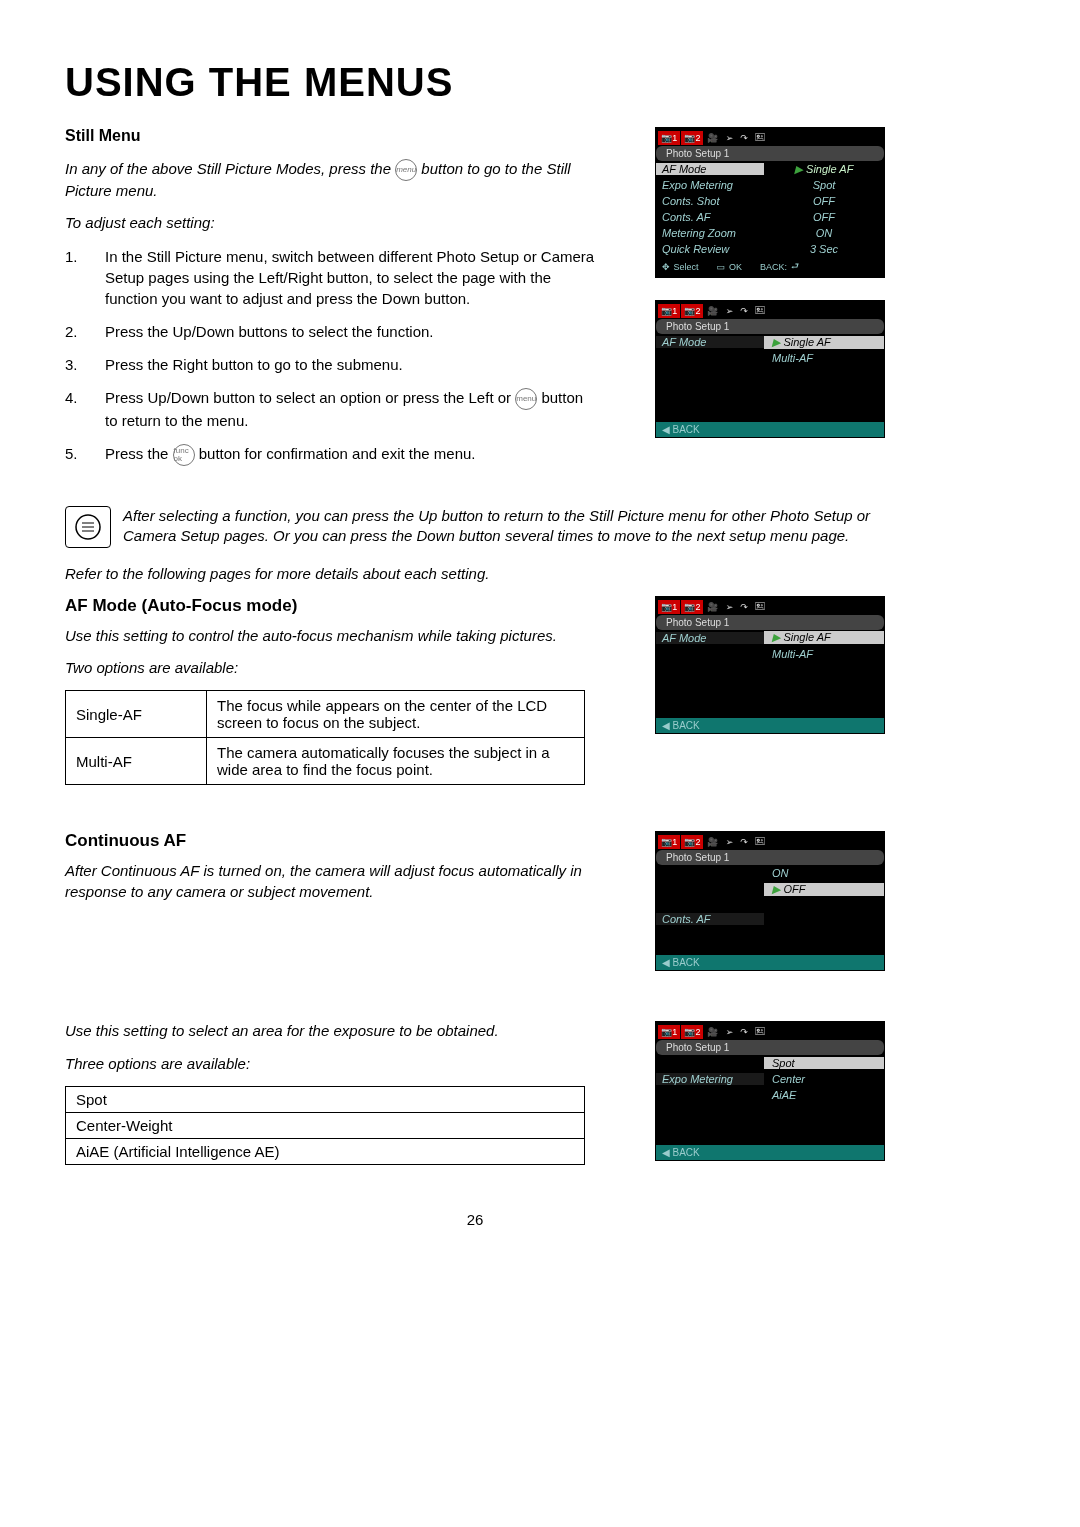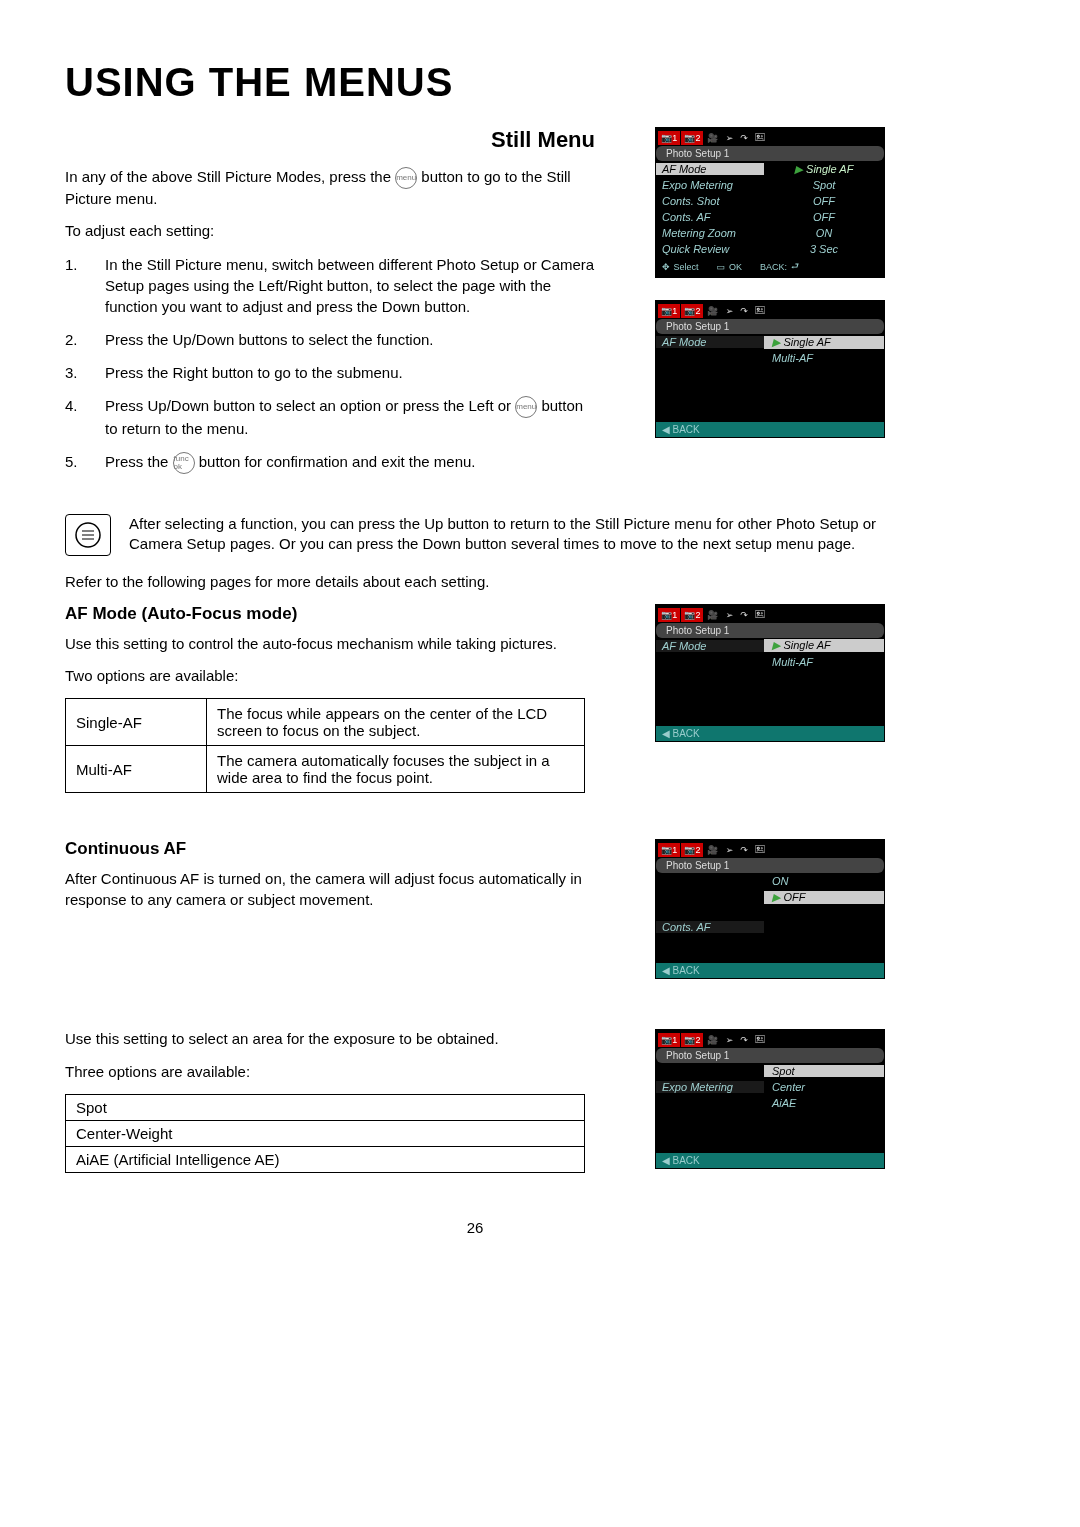--- a/index.html
+++ b/index.html
@@ -12,43 +12,42 @@
     width: 950px;
     box-sizing: border-box;
   }
   h1 {
     font-size: 40px;
     font-weight: 900;
     letter-spacing: 1px;
     margin: 0 0 22px 0;
   }
   h2 {
-    font-size: 22px;
+    font-size: 16px;
     font-weight: bold;
     margin: 0 0 14px 0;
-    text-align: right;
   }
   h3 {
     font-size: 17px;
     font-weight: bold;
     margin: 0 0 10px 0;
   }
   .columns {
     display: flex;
     gap: 60px;
   }
   .left-col {
     flex: 1;
     min-width: 0;
   }
   .right-col {
     width: 230px;
     flex-shrink: 0;
   }
-  p { margin: 0 0 12px 0; line-height: 1.35; }
+  p { margin: 0 0 12px 0; line-height: 1.35; font-style: italic; }
   ol.steps {
     padding-left: 0;
     margin: 0 0 12px 0;
     list-style: none;
     counter-reset: step;
   }
   ol.steps > li {
     counter-increment: step;
     margin-bottom: 12px;
     padding-left: 40px;
@@ -69,21 +68,21 @@
     border: 1.5px solid #777;
     border-radius: 50%;
     font-size: 8px;
     line-height: 1;
     color: #777;
     vertical-align: middle;
     box-sizing: border-box;
   }
   .note-row {
     display: flex;
-    gap: 18px;
+    gap: 12px;
     align-items: flex-start;
     margin-bottom: 16px;
   }
   .note-icon {
     width: 44px;
     height: 40px;
     border: 1.5px solid #000;
     border-radius: 4px;
     display: flex;
     align-items: center;

